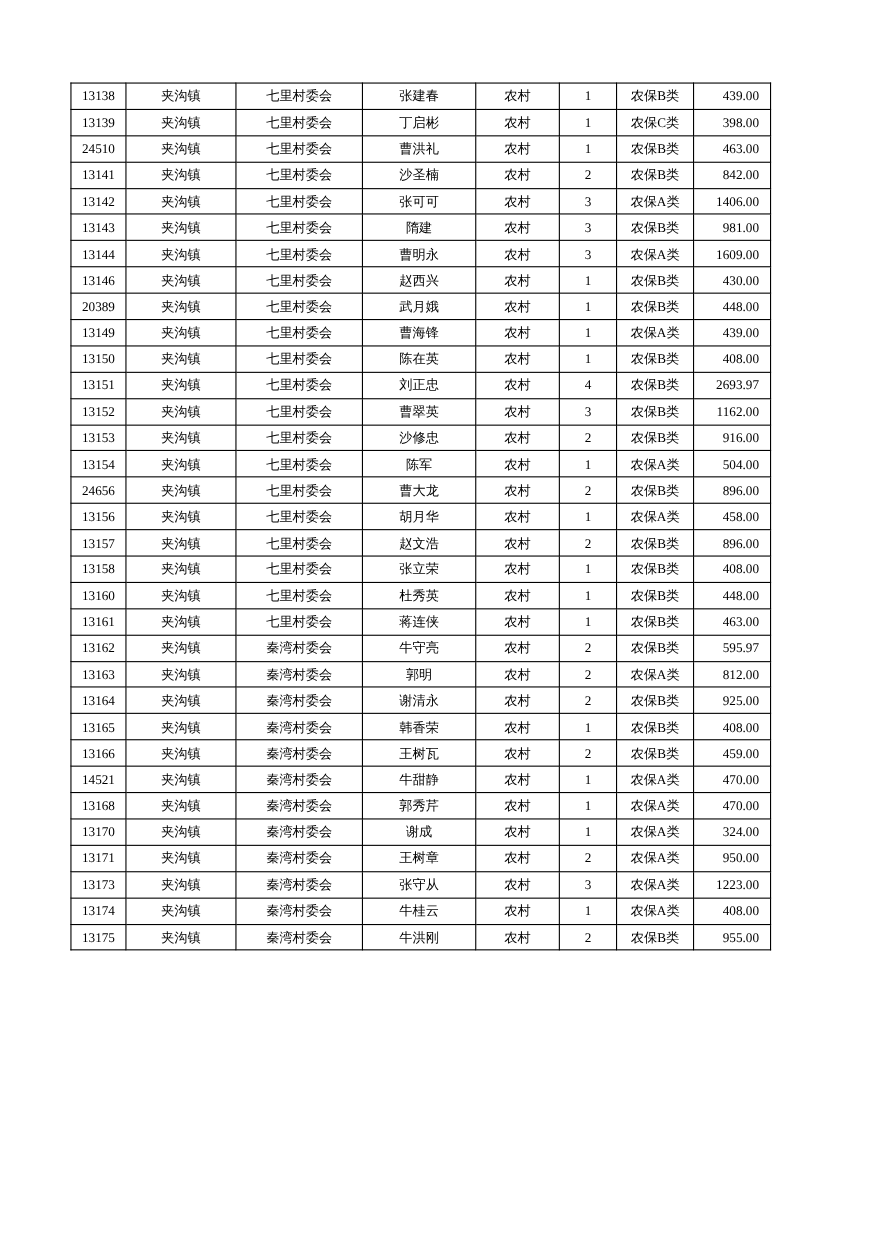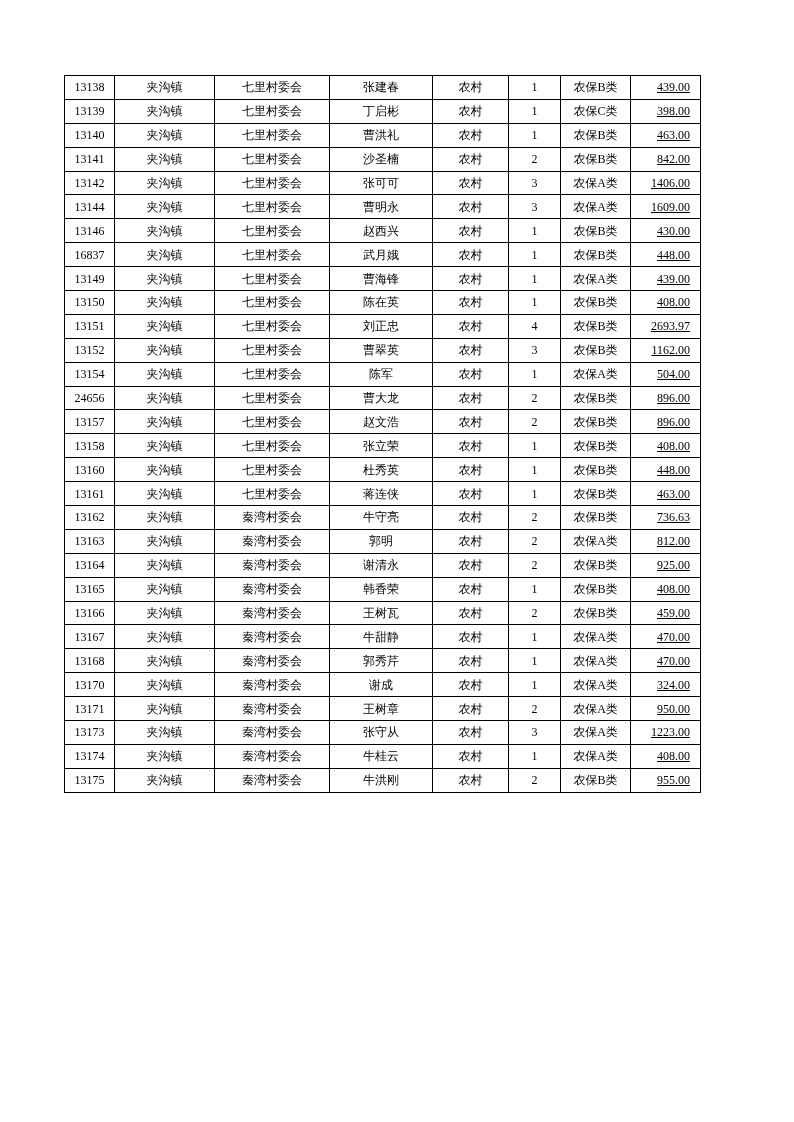--- a/index.html
+++ b/index.html
@@ -33,21 +33,20 @@
     font-size: 12px;
     line-height: 1;
     padding: 0 2px;
     overflow: hidden;
     white-space: nowrap;
   }
   table.data-table td.amount {
     text-align: right;
     padding-right: 10px;
     font-family: "Liberation Serif", "DejaVu Serif", serif;
-    text-decoration: underline;
   }
   col.c-id        { width: 50px; }
   col.c-town      { width: 100px; }
   col.c-village   { width: 115px; }
   col.c-name      { width: 103px; }
   col.c-residence { width: 76px; }
   col.c-count     { width: 52px; }
   col.c-type      { width: 70px; }
   col.c-amount    { width: 70px; }
 </style>
@@ -81,21 +80,21 @@
           <td>13139</td>
           <td>夹沟镇</td>
           <td>七里村委会</td>
           <td>丁启彬</td>
           <td>农村</td>
           <td>1</td>
           <td>农保C类</td>
           <td class="amount">398.00</td>
         </tr>
         <tr>
-          <td>13140</td>
+          <td>24510</td>
           <td>夹沟镇</td>
           <td>七里村委会</td>
           <td>曹洪礼</td>
           <td>农村</td>
           <td>1</td>
           <td>农保B类</td>
           <td class="amount">463.00</td>
         </tr>
         <tr>
           <td>13141</td>
@@ -111,41 +110,51 @@
           <td>13142</td>
           <td>夹沟镇</td>
           <td>七里村委会</td>
           <td>张可可</td>
           <td>农村</td>
           <td>3</td>
           <td>农保A类</td>
           <td class="amount">1406.00</td>
         </tr>
         <tr>
+          <td>13143</td>
+          <td>夹沟镇</td>
+          <td>七里村委会</td>
+          <td>隋建</td>
+          <td>农村</td>
+          <td>3</td>
+          <td>农保B类</td>
+          <td class="amount">981.00</td>
+        </tr>
+        <tr>
           <td>13144</td>
           <td>夹沟镇</td>
           <td>七里村委会</td>
           <td>曹明永</td>
           <td>农村</td>
           <td>3</td>
           <td>农保A类</td>
           <td class="amount">1609.00</td>
         </tr>
         <tr>
           <td>13146</td>
           <td>夹沟镇</td>
           <td>七里村委会</td>
           <td>赵西兴</td>
           <td>农村</td>
           <td>1</td>
           <td>农保B类</td>
           <td class="amount">430.00</td>
         </tr>
         <tr>
-          <td>16837</td>
+          <td>20389</td>
           <td>夹沟镇</td>
           <td>七里村委会</td>
           <td>武月娥</td>
           <td>农村</td>
           <td>1</td>
           <td>农保B类</td>
           <td class="amount">448.00</td>
         </tr>
         <tr>
           <td>13149</td>
@@ -181,40 +190,60 @@
           <td>13152</td>
           <td>夹沟镇</td>
           <td>七里村委会</td>
           <td>曹翠英</td>
           <td>农村</td>
           <td>3</td>
           <td>农保B类</td>
           <td class="amount">1162.00</td>
         </tr>
         <tr>
+          <td>13153</td>
+          <td>夹沟镇</td>
+          <td>七里村委会</td>
+          <td>沙修忠</td>
+          <td>农村</td>
+          <td>2</td>
+          <td>农保B类</td>
+          <td class="amount">916.00</td>
+        </tr>
+        <tr>
           <td>13154</td>
           <td>夹沟镇</td>
           <td>七里村委会</td>
           <td>陈军</td>
           <td>农村</td>
           <td>1</td>
           <td>农保A类</td>
           <td class="amount">504.00</td>
         </tr>
         <tr>
           <td>24656</td>
           <td>夹沟镇</td>
           <td>七里村委会</td>
           <td>曹大龙</td>
           <td>农村</td>
           <td>2</td>
           <td>农保B类</td>
           <td class="amount">896.00</td>
         </tr>
         <tr>
+          <td>13156</td>
+          <td>夹沟镇</td>
+          <td>七里村委会</td>
+          <td>胡月华</td>
+          <td>农村</td>
+          <td>1</td>
+          <td>农保A类</td>
+          <td class="amount">458.00</td>
+        </tr>
+        <tr>
           <td>13157</td>
           <td>夹沟镇</td>
           <td>七里村委会</td>
           <td>赵文浩</td>
           <td>农村</td>
           <td>2</td>
           <td>农保B类</td>
           <td class="amount">896.00</td>
         </tr>
         <tr>
@@ -248,21 +277,21 @@
           <td class="amount">463.00</td>
         </tr>
         <tr>
           <td>13162</td>
           <td>夹沟镇</td>
           <td>秦湾村委会</td>
           <td>牛守亮</td>
           <td>农村</td>
           <td>2</td>
           <td>农保B类</td>
-          <td class="amount">736.63</td>
+          <td class="amount">595.97</td>
         </tr>
         <tr>
           <td>13163</td>
           <td>夹沟镇</td>
           <td>秦湾村委会</td>
           <td>郭明</td>
           <td>农村</td>
           <td>2</td>
           <td>农保A类</td>
           <td class="amount">812.00</td>
@@ -291,21 +320,21 @@
           <td>13166</td>
           <td>夹沟镇</td>
           <td>秦湾村委会</td>
           <td>王树瓦</td>
           <td>农村</td>
           <td>2</td>
           <td>农保B类</td>
           <td class="amount">459.00</td>
         </tr>
         <tr>
-          <td>13167</td>
+          <td>14521</td>
           <td>夹沟镇</td>
           <td>秦湾村委会</td>
           <td>牛甜静</td>
           <td>农村</td>
           <td>1</td>
           <td>农保A类</td>
           <td class="amount">470.00</td>
         </tr>
         <tr>
           <td>13168</td>

